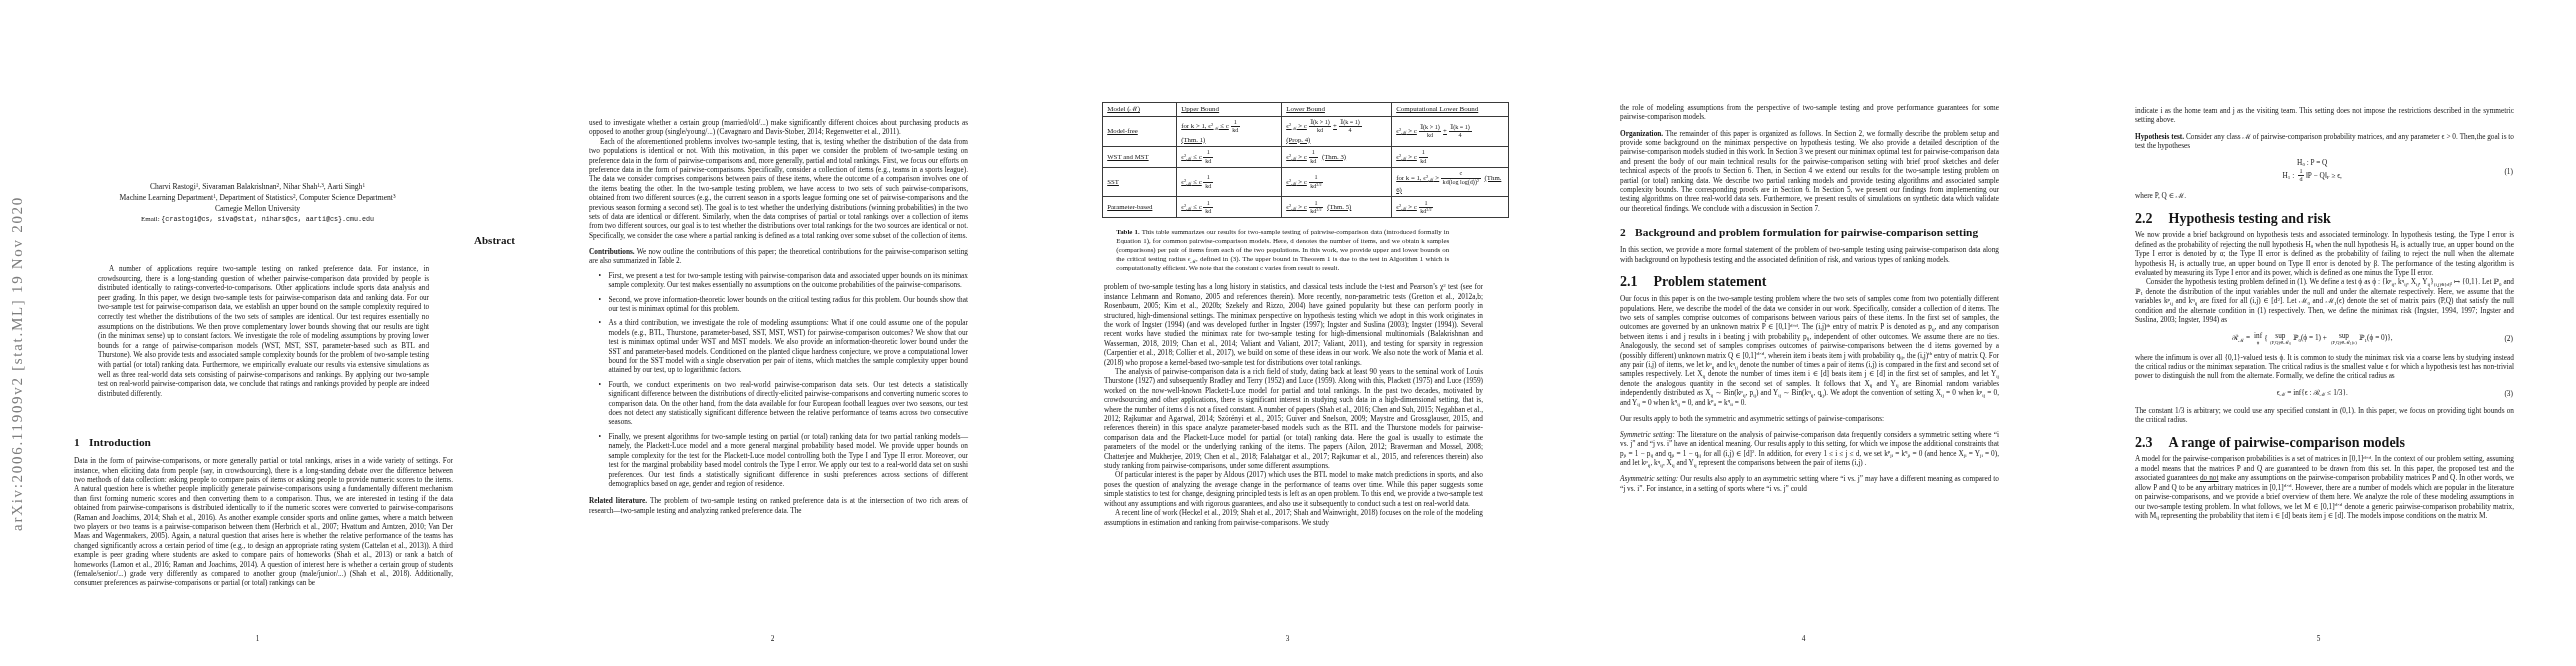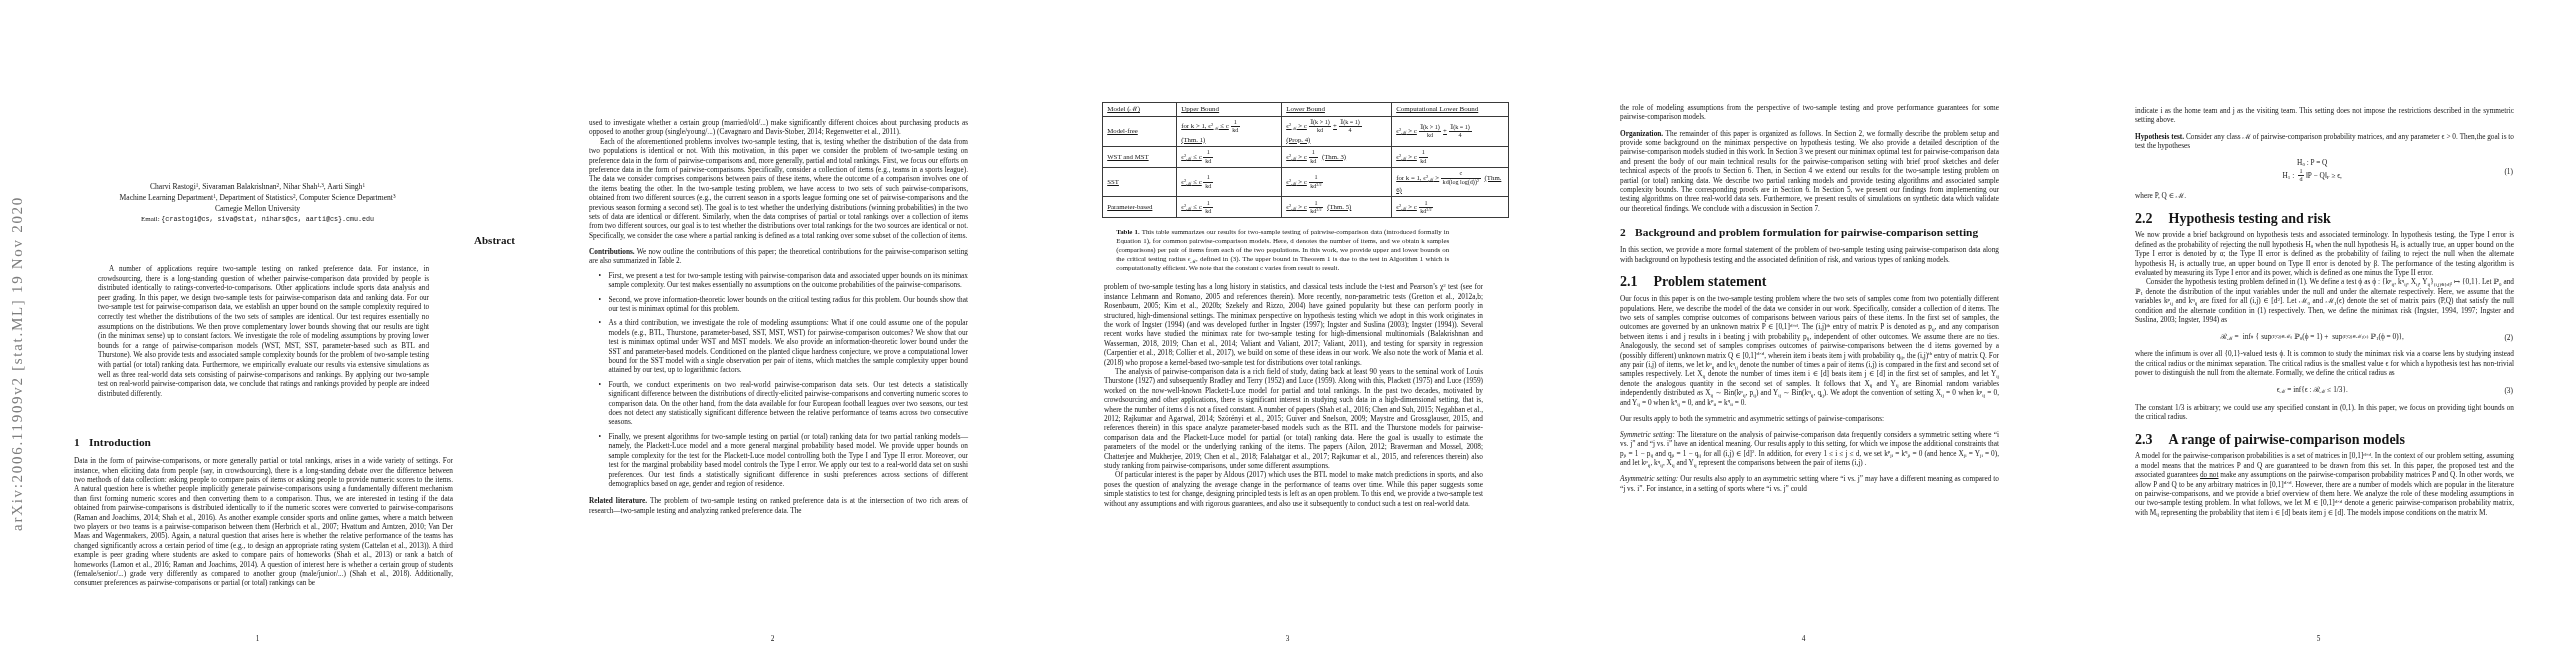--- a/index.html
+++ b/index.html
@@ -43,21 +43,21 @@
   .dfrac .d{display:block;line-height:1.2;border-top:0.6px solid #222;padding:0 1.7px;}
   .post{margin-left:2.2px;}
   .post.block{display:block;margin-left:0;margin-top:1.1px;}
   .caption{margin:9px 0 0 12.2px;width:333px;text-align:justify;font-size:6.9px;line-height:9px;}
   .caption b{font-weight:bold;}
   .p3text{margin-top:10px;}
   
   .eq{position:relative;margin:7.2px 0;padding-right:24.5px;}
   .eq .lines{text-align:center;font-size:7.3px;line-height:10.6px;}
   .eq .tag{position:absolute;right:1.1px;top:50%;transform:translateY(-50%);font-size:7.3px;}
-  .uop{display:inline-flex;flex-direction:row;align-items:center;vertical-align:middle;margin:0 2.2px;justify-content:center;}
+  .uop{display:inline-flex;flex-direction:column;align-items:center;vertical-align:middle;margin:0 2.2px;justify-content:center;}
   .uop .m{line-height:1.1;}
   .uop .s{font-size:4.8px;line-height:1.2;}
   .ul{text-decoration:underline;}
   .leadlbl{font-weight:bold;}
   .leadit{font-style:italic;}
 </style>
 </head>
 <body>
 
 <div id="canvas">
@@ -144,20 +144,21 @@
           <td><span>ϵ<sup>2</sup><sub>ℳ</sub> &gt; c</span><span class="dfrac"><span class="n">1</span><span class="d">kd<sup>3/2</sup></span></span></td>
         </tr>
       </tbody>
         </table>
       <div class="caption">
         <b>Table 1.</b> <span>This table summarizes our results for two-sample testing of pairwise-comparison data (introduced formally in Equation 1), for common pairwise-comparison models. Here, d denotes the number of items, and we obtain k samples (comparisons) per pair of items from each of the two populations. In this work, we provide upper and lower bounds on the critical testing radius ϵ<sub>ℳ</sub>, defined in (3). The upper bound in Theorem 1 is due to the test in Algorithm 1 which is computationally efficient. We note that the constant c varies from result to result.</span>
       </div>
       <p class="p3text">problem of two-sample testing has a long history in statistics, and classical tests include the t-test and Pearson’s χ<sup>2</sup> test (see for instance Lehmann and Romano, 2005 and references therein). More recently, non-parametric tests (Gretton et al., 2012a,b; Rosenbaum, 2005; Kim et al., 2020b; Szekely and Rizzo, 2004) have gained popularity but these can perform poorly in structured, high-dimensional settings. The minimax perspective on hypothesis testing which we adopt in this work originates in the work of Ingster (1994) (and was developed further in Ingster (1997); Ingster and Suslina (2003); Ingster (1994)). Several recent works have studied the minimax rate for two-sample testing for high-dimensional multinomials (Balakrishnan and Wasserman, 2018, 2019; Chan et al., 2014; Valiant and Valiant, 2017; Valiant, 2011), and testing for sparsity in regression (Carpentier et al., 2018; Collier et al., 2017), we build on some of these ideas in our work. We also note the work of Mania et al. (2018) who propose a kernel-based two-sample test for distributions over total rankings.</p>
       <p class="ind">The analysis of pairwise-comparison data is a rich field of study, dating back at least 90 years to the seminal work of Louis Thurstone (1927) and subsequently Bradley and Terry (1952) and Luce (1959). Along with this, Plackett (1975) and Luce (1959) worked on the now-well-known Plackett-Luce model for partial and total rankings. In the past two decades, motivated by crowdsourcing and other applications, there is significant interest in studying such data in a high-dimensional setting, that is, where the number of items d is not a fixed constant. A number of papers (Shah et al., 2016; Chen and Suh, 2015; Negahban et al., 2012; Rajkumar and Agarwal, 2014; Szörényi et al., 2015; Guiver and Snelson, 2009; Maystre and Grossglauser, 2015, and references therein) in this space analyze parameter-based models such as the BTL and the Thurstone models for pairwise-comparison data and the Plackett-Luce model for partial (or total) ranking data. Here the goal is usually to estimate the parameters of the model or the underlying ranking of the items. The papers (Ailon, 2012; Braverman and Mossel, 2008; Chatterjee and Mukherjee, 2019; Chen et al., 2018; Falahatgar et al., 2017; Rajkumar et al., 2015, and references therein) also study ranking from pairwise-comparisons, under some different assumptions.</p>
       <p class="ind">Of particular interest is the paper by Aldous (2017) which uses the BTL model to make match predictions in sports, and also poses the question of analyzing the average change in the performance of teams over time. While this paper suggests some simple statistics to test for change, designing principled tests is left as an open problem. To this end, we provide a two-sample test without any assumptions and with rigorous guarantees, and also use it subsequently to conduct such a test on real-world data.</p>
+      <p class="ind">A recent line of work (Heckel et al., 2019; Shah et al., 2017; Shah and Wainwright, 2018) focuses on the role of the modeling assumptions in estimation and ranking from pairwise-comparisons. We study</p>
     </div>
     <div class="page-num">3</div>
   </div>
 
   <div class="page" id="p4">
     <div class="content" style="top:103px;">
       <p>the role of modeling assumptions from the perspective of two-sample testing and prove performance guarantees for some pairwise-comparison models.</p>
       <p class="sp"><b class="leadlbl">Organization.</b> <span>The remainder of this paper is organized as follows. In Section 2, we formally describe the problem setup and provide some background on the minimax perspective on hypothesis testing. We also provide a detailed description of the pairwise-comparison models studied in this work. In Section 3 we present our minimax optimal test for pairwise-comparison data and present the body of our main technical results for the pairwise-comparison setting with brief proof sketches and defer technical aspects of the proofs to Section 6. Then, in Section 4 we extend our results for the two-sample testing problem on partial (or total) ranking data. We describe two partial ranking models and provide testing algorithms and associated sample complexity bounds. The corresponding proofs are in Section 6. In Section 5, we present our findings from implementing our testing algorithms on three real-world data sets. Furthermore, we present results of simulations on synthetic data which validate our theoretical findings. We conclude with a discussion in Section 7.</span></p>
       <div class="h1" style="margin:12.2px 0 5.6px 0;">
         <span>2</span>

